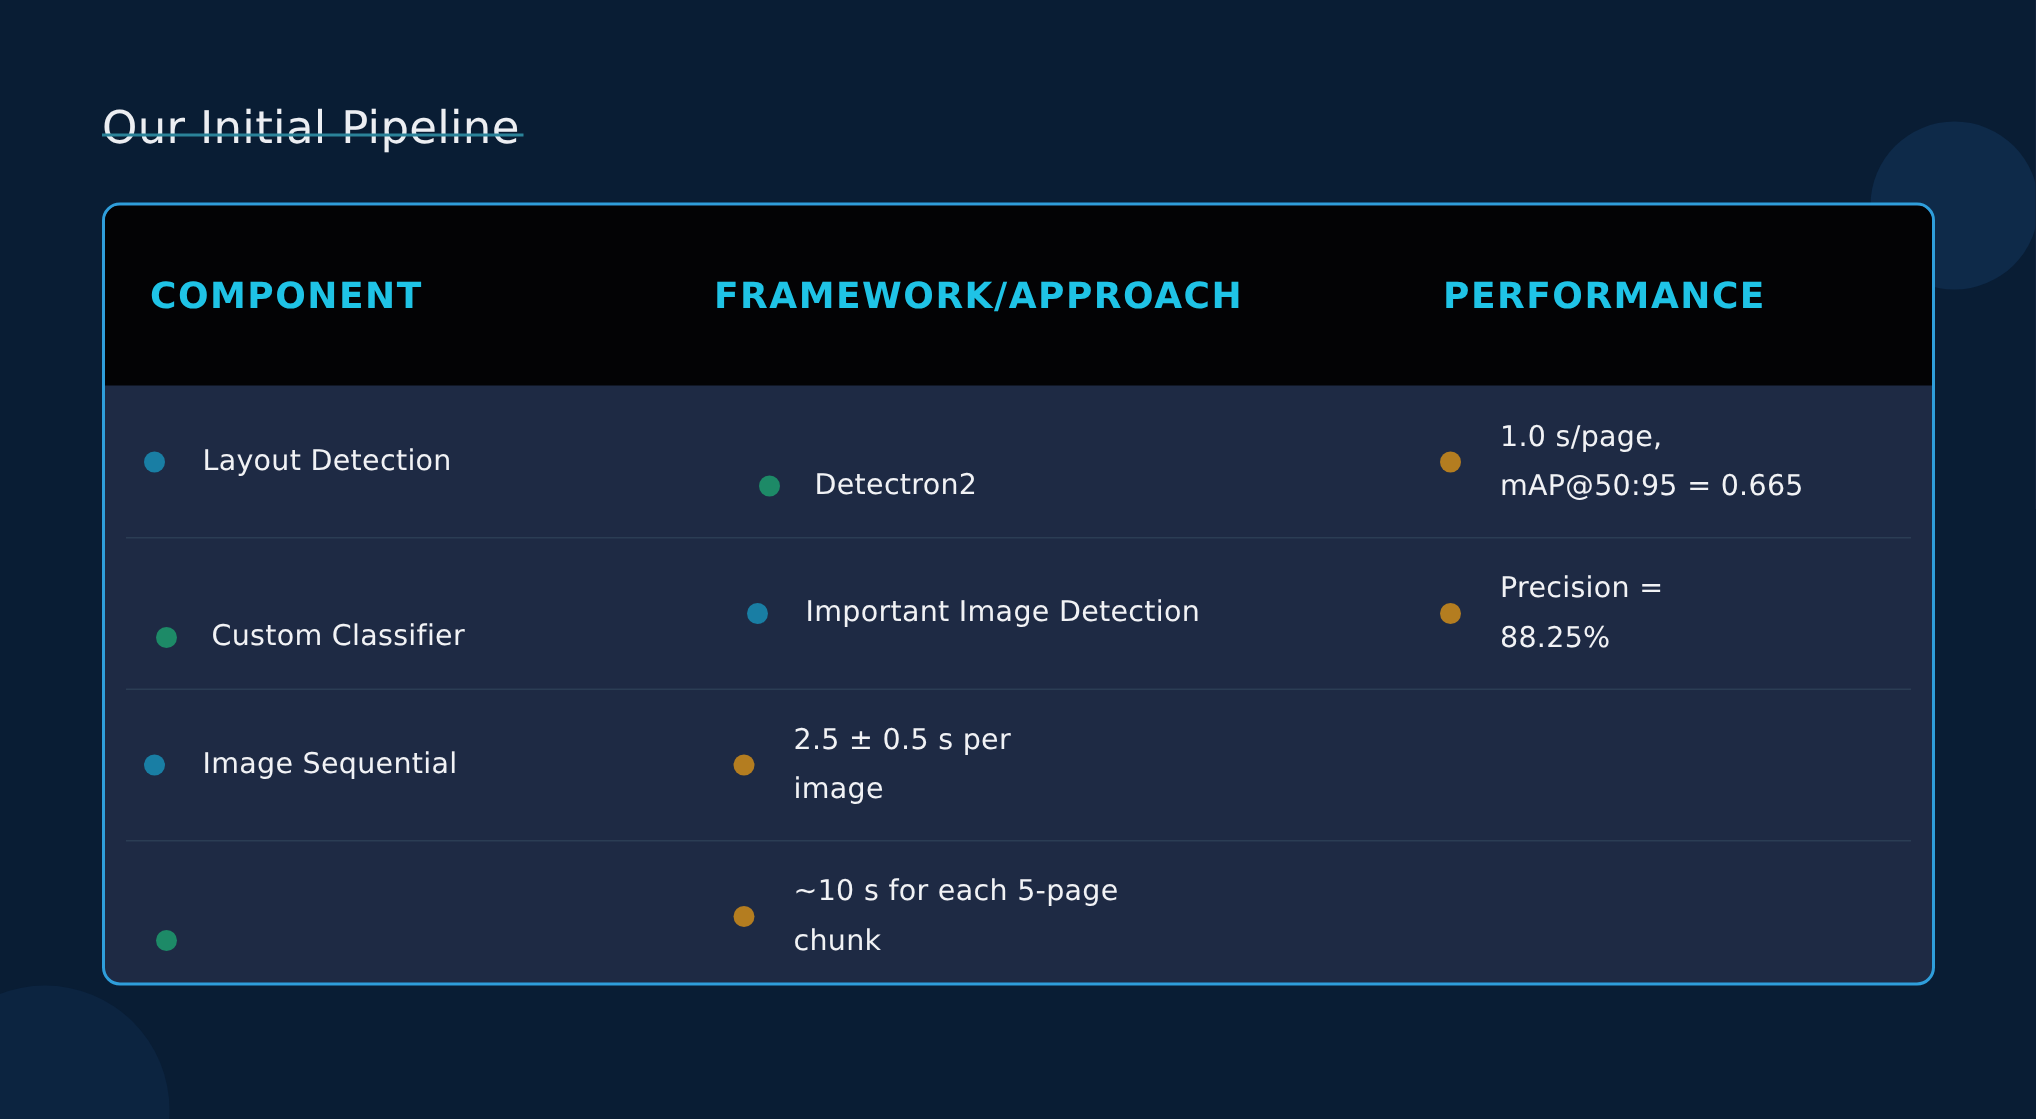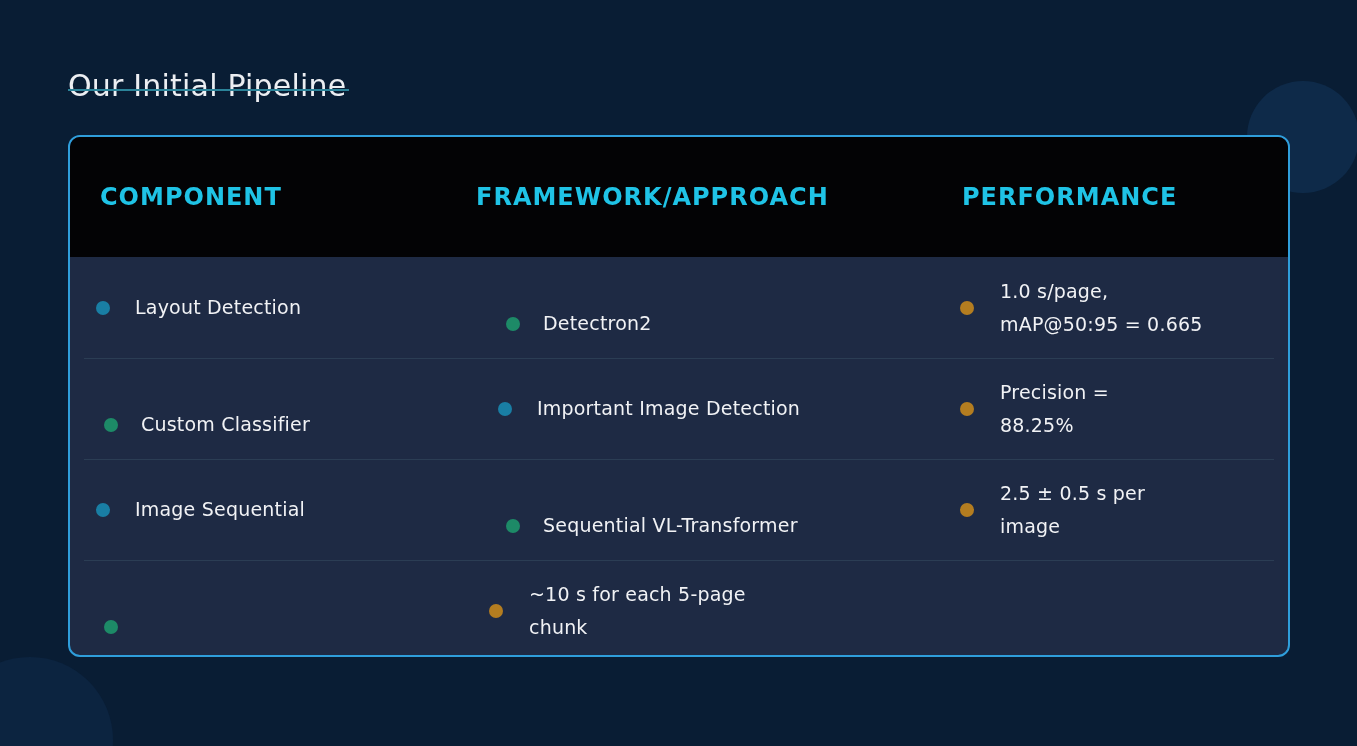--- a/index.html
+++ b/index.html
@@ -161,24 +161,20 @@
         <span class="cell-text">Precision =
 88.25%</span>
       </div>
     </div>
 
     <div class="row">
       <div class="cell c1">
         <span class="bullet b1"></span>
         <span class="cell-text">Image Sequential</span>
       </div>
-      <div class="cell c2">
-        <span class="bullet b2"></span>
-        <span class="cell-text">Sequential VL-Transformer</span>
-      </div>
       <div class="cell c3">
         <span class="bullet b3"></span>
         <span class="cell-text">2.5 ± 0.5 s per
 image</span>
       </div>
     </div>
 
     <div class="row">
       <div class="cell c2">
         <span class="bullet b2"></span>

